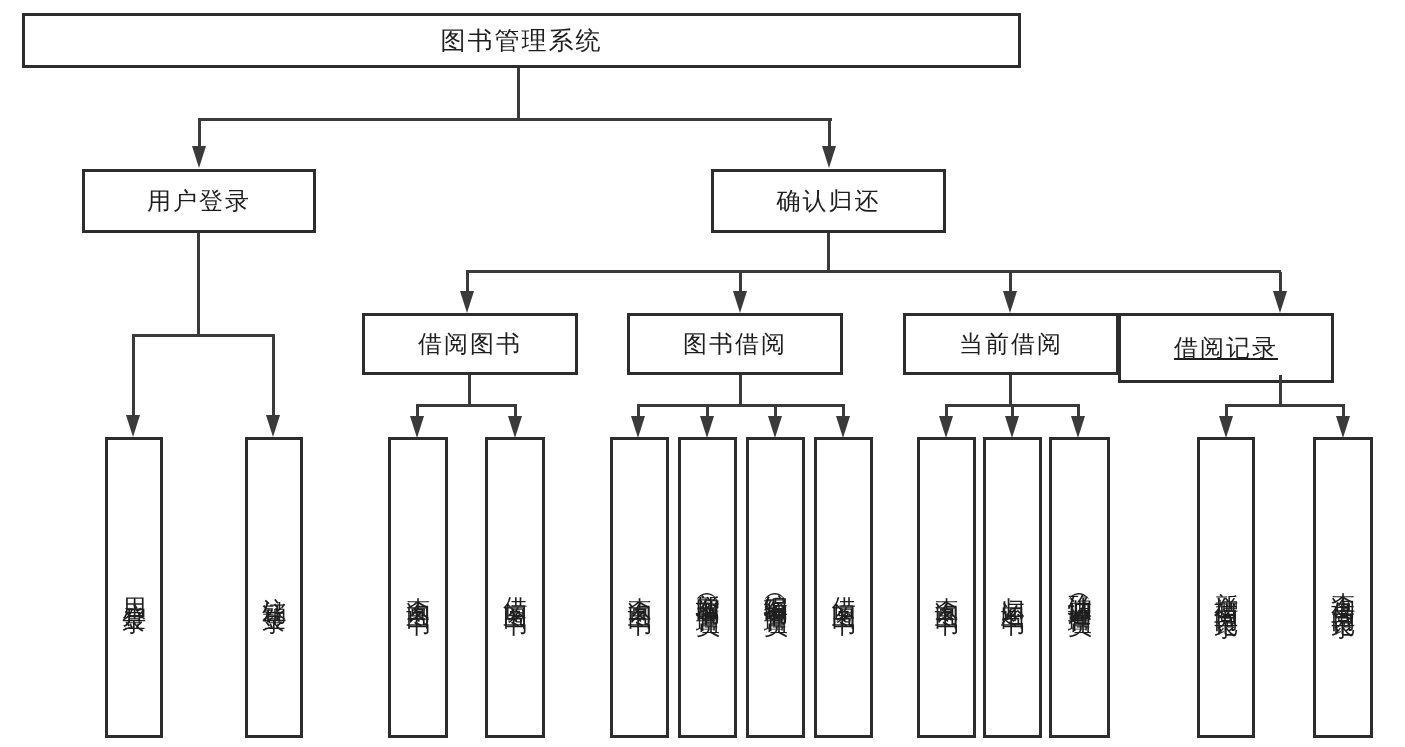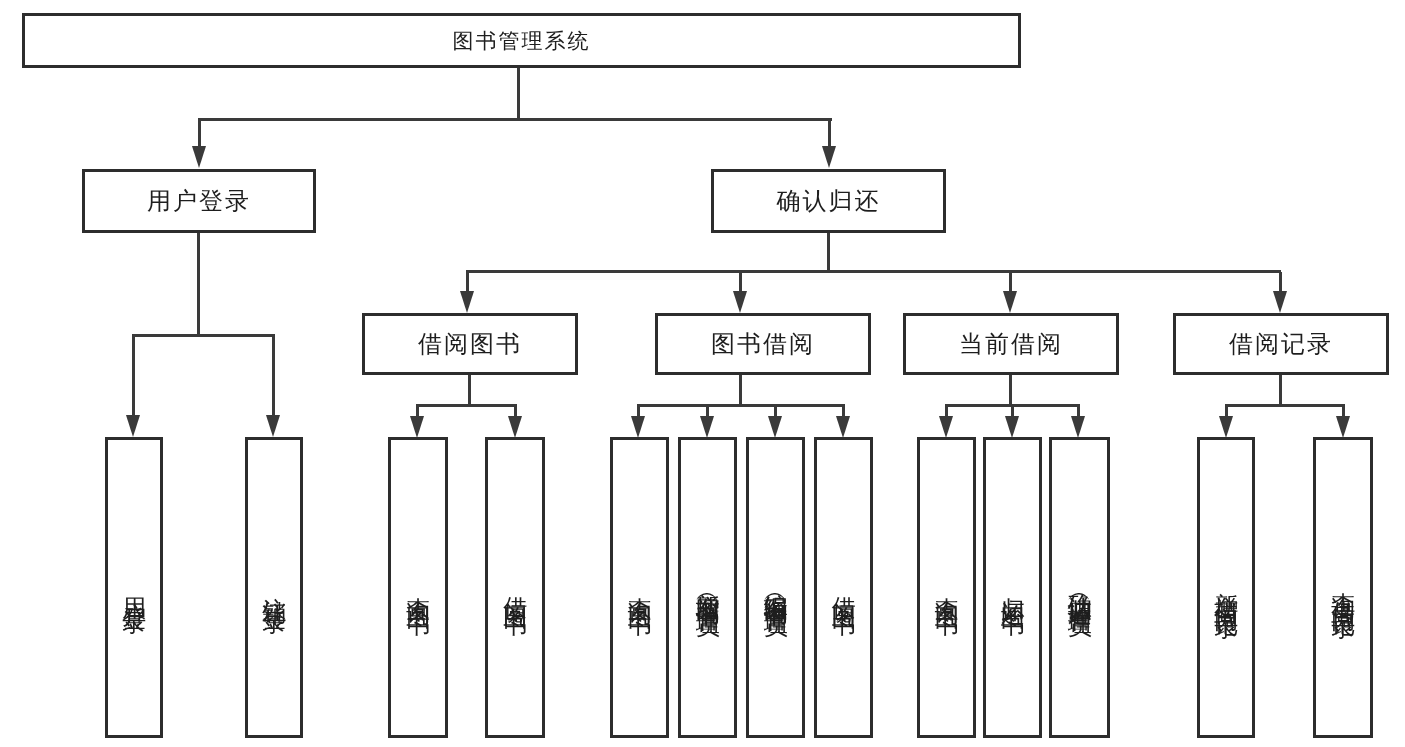--- a/index.html
+++ b/index.html
@@ -60,21 +60,21 @@
     letter-spacing: 1px;
     color: #a3a3a3;
     white-space: nowrap;
   }
 </style>
 </head>
 <body>
 
 <div id="canvas">
 
-  <div class="hnode" style="left:22px; top:13px; width:999px; height:55px; font-size:21px;">
+  <div class="hnode" style="left:22px; top:13px; width:999px; height:55px; font-size:25px;">
     <span>图书管理系统</span>
   </div>
 
   <div class="vline" style="left:517px; top:68px; height:51px;"></div>
   <div class="hline" style="left:198px; top:118px; width:634px;"></div>
   <div class="vline" style="left:198px; top:120px; height:30px;"></div>
   <div class="arrow" style="left:192px; top:146px;"></div>
   <div class="vline" style="left:828px; top:120px; height:30px;"></div>
   <div class="arrow" style="left:822px; top:146px;"></div>
 
@@ -99,27 +99,27 @@
   <div class="vline" style="left:739px; top:272px; height:22px;"></div>
   <div class="arrow" style="left:733px; top:291px;"></div>
   <div class="vline" style="left:1009px; top:272px; height:22px;"></div>
   <div class="arrow" style="left:1003px; top:291px;"></div>
   <div class="vline" style="left:1279px; top:272px; height:22px;"></div>
   <div class="arrow" style="left:1273px; top:291px;"></div>
 
   <div class="hnode" style="left:362px; top:313px; width:216px; height:62px;">
     <span>借阅图书</span>
   </div>
-  <div class="hnode" style="left:655px; top:313px; width:216px; height:62px;">
+  <div class="hnode" style="left:627px; top:313px; width:216px; height:62px;">
     <span>图书借阅</span>
   </div>
   <div class="hnode" style="left:903px; top:313px; width:216px; height:62px;text-align:center;">
     <span>当前借阅</span>
   </div>
-  <div class="hnode" style="left:1173px; top:313px; width:216px; height:62px;">
+  <div class="hnode" style="left:1118px; top:313px; width:216px; height:70px;text-decoration:underline;">
     <span>借阅记录</span>
   </div>
 
   <div class="vline" style="left:468px; top:375px; height:32px;"></div>
   <div class="hline" style="left:416px; top:404px; width:101px;"></div>
   <div class="vline" style="left:416px; top:406px; height:12px;"></div>
   <div class="arrow" style="left:410px; top:416px;"></div>
   <div class="vline" style="left:514px; top:406px; height:12px;"></div>
   <div class="arrow" style="left:508px; top:416px;"></div>
 

